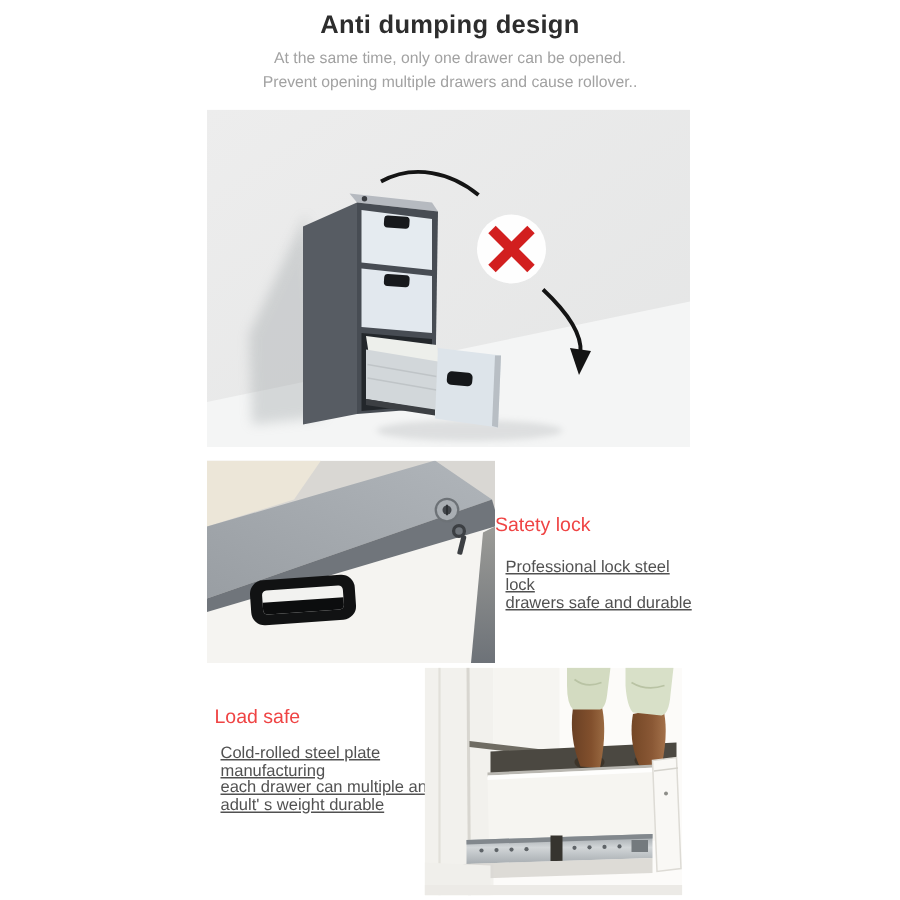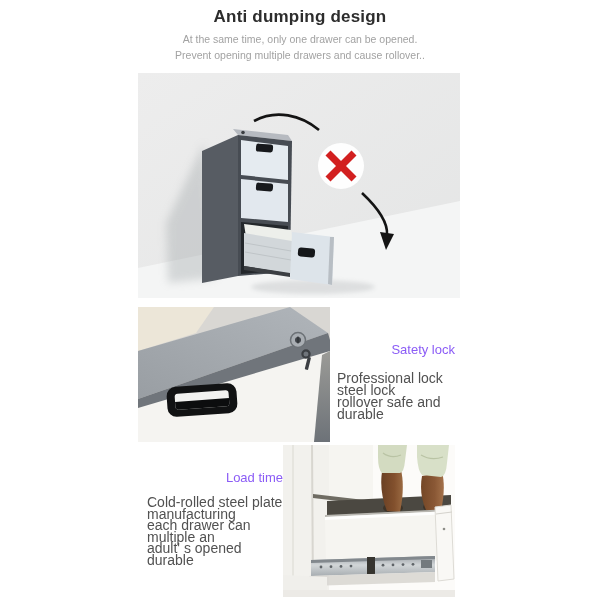--- a/index.html
+++ b/index.html
@@ -18,26 +18,26 @@
     left:0;width:600px;text-align:center;
     font-size:10.5px;color:#a2a2a2;
   }
   .sub1{top:33px;}
   .sub2{top:49px;}
   .fig{overflow:hidden;}
   .fig-top{left:138px;top:73px;width:322px;height:225px;}
   .fig-mid{left:138px;top:307px;width:192px;height:135px;}
   .fig-bot{left:283px;top:445px;width:172px;height:152px;}
   .section-heading{
-    font-size:13px;color:#8b5cf6;font-weight:500;text-align:right;
+    font-size:13px;color:#ef4444;font-weight:500;text-align:left;
   }
   .h-safety{left:330px;top:342px;width:125px;}
   .h-load{left:143px;top:470px;width:140px;}
   .bodytext{
-    font-size:14px;color:#515151;line-height:12px;
+    font-size:11px;color:#515151;line-height:12px;text-decoration:underline;
   }
   .p-safety1{left:337px;top:372px;width:130px;}
   .p-safety2{left:337px;top:401px;width:130px;}
   .p-load{left:147px;top:497px;width:145px;line-height:11.5px;}
   svg{display:block;}
 </style>
 </head>
 <body>
 
 <div class="abs main-title">Anti dumping design</div>
@@ -129,30 +129,30 @@
     <g>
       <circle cx="168" cy="47" r="3.6" fill="none" stroke="#3c3f43" stroke-width="2.2"></circle>
       <rect x="169.5" y="50" width="3.4" height="13" rx="1" fill="#3c3f43" transform="rotate(14 171 51)"></rect>
     </g>
   </svg>
 </div>
 
 <div class="abs section-heading h-safety">Satety lock</div>
 <div class="abs bodytext p-safety1">
   <div>Professional lock steel lock</div>
-  <div>rollover safe and durable</div>
+  <div>drawers safe and durable</div>
 </div>
 <div class="abs bodytext p-safety2">
 </div>
 
-<div class="abs section-heading h-load">Load time</div>
+<div class="abs section-heading h-load">Load safe</div>
 <div class="abs bodytext p-load">
   <div>Cold-rolled steel plate manufacturing</div>
   <div>each drawer can multiple an</div>
-  <div>adult' s opened durable</div>
+  <div>adult' s weight durable</div>
 </div>
 
 <div class="abs fig fig-bot">
   <svg viewBox="0 0 172 152" width="172" height="152">
     <defs>
       <linearGradient id="calfL" x1="0" y1="0" x2="1" y2="0">
         <stop offset="0" stop-color="#6a4024"></stop>
           <stop offset="0.6" stop-color="#82502d"></stop>
           <stop offset="1" stop-color="#9a6a42"></stop>
       </linearGradient>

